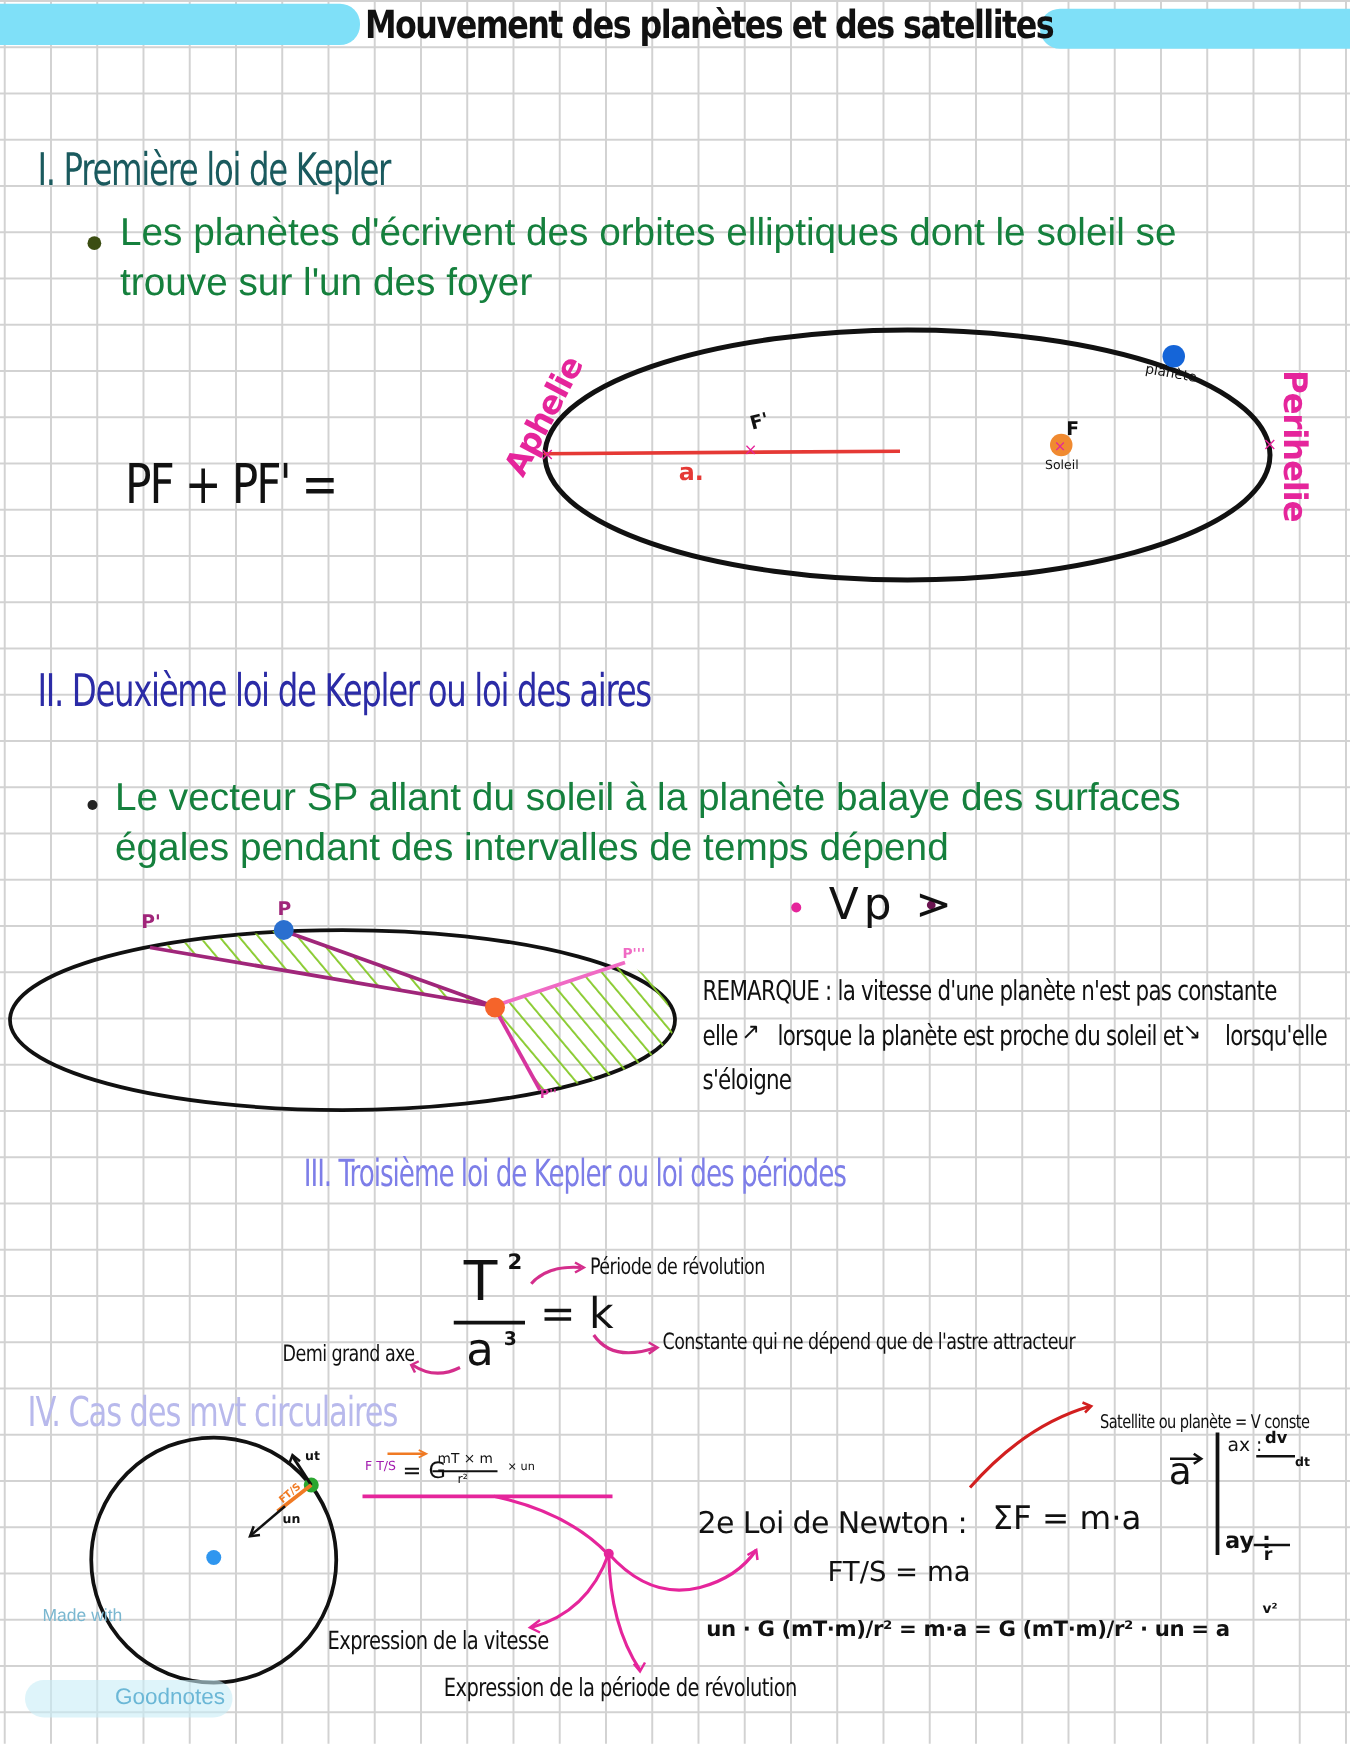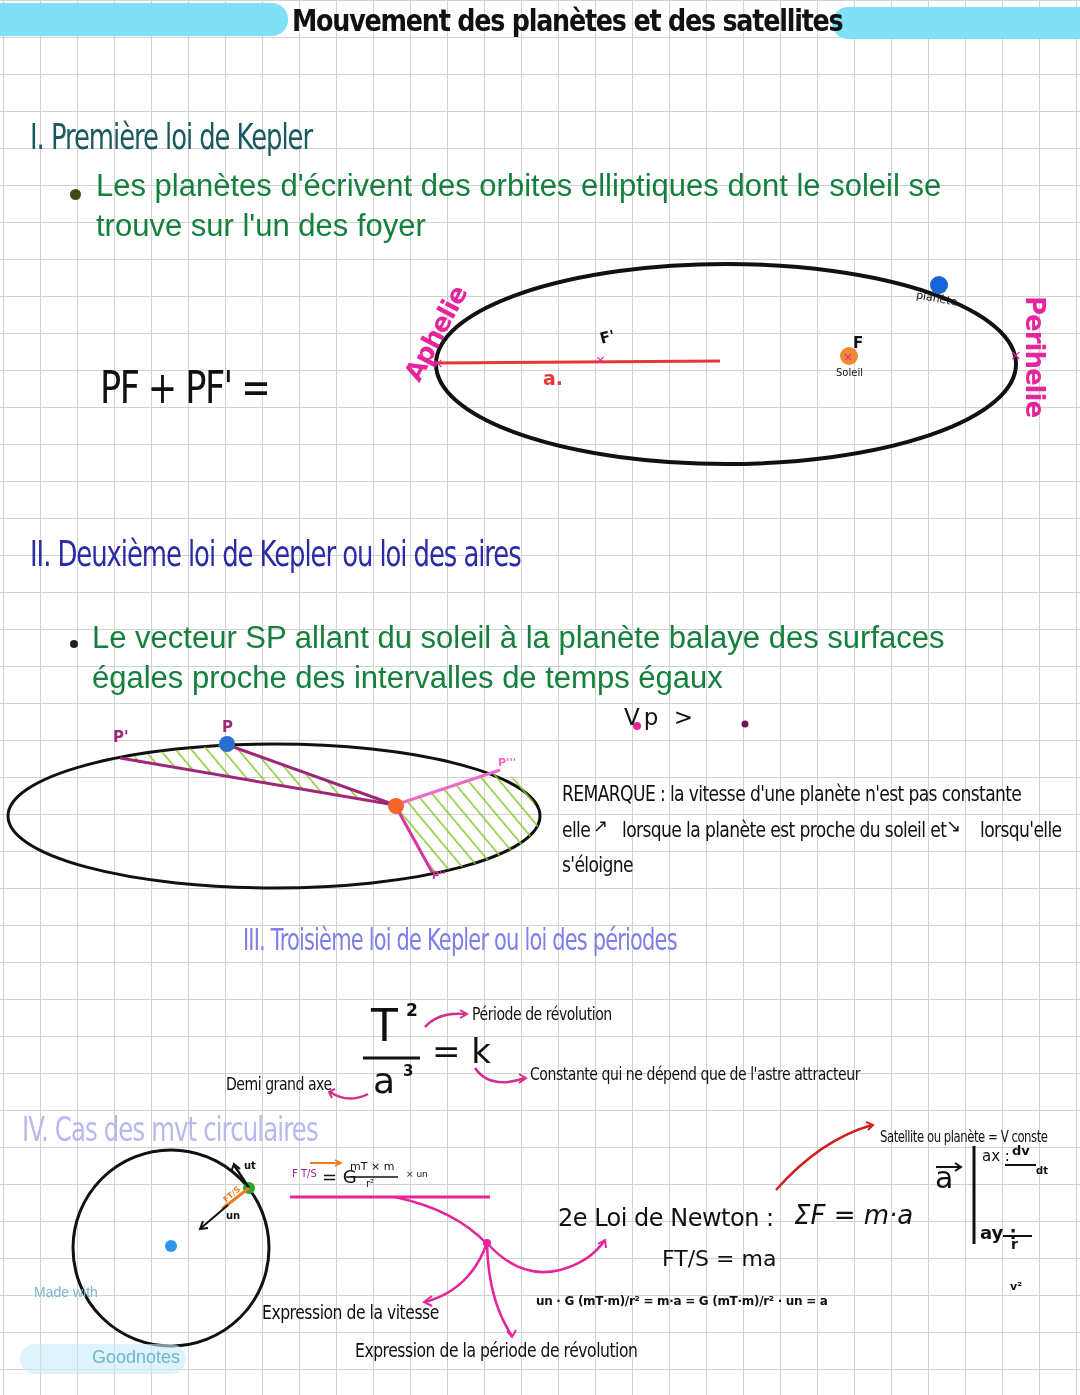--- a/index.html
+++ b/index.html
@@ -59,21 +59,21 @@
 <div class="abs hand" style="left:1050px;top:296px;color:#e5259b;font-size:26px;font-weight:bold;transform:rotate(90deg);transform-origin:left top;letter-spacing:-1px;">Perihelie</div>
 <div class="abs hand" style="left:916px;top:292px;font-size:11px;transform:rotate(10deg);color:#111;">planète</div>
 <div class="abs hand" style="left:836px;top:367px;font-size:10px;color:#111;">Soleil</div>
 <div class="abs hand" style="left:853px;top:334px;font-size:15px;font-weight:bold;color:#111;">F</div>
 <div class="abs hand" style="left:600px;top:328px;font-size:15px;font-weight:bold;color:#111;transform:rotate(-15deg);">F'</div>
 <div class="abs hand" style="left:543px;top:367px;font-size:19px;font-weight:bold;color:#e53935;">a.</div>
 
 <div class="abs h2 hand" style="left:30px;top:533px;">II. Deuxième loi de Kepler ou loi des aires</div>
 <div class="abs bullet" style="left:70px;top:640px;background:#222;width:8px;height:8px;"></div>
 <div class="abs body-text" style="left:92px;top:618px;white-space:nowrap;">Le vecteur SP allant du soleil à la planète balaye des surfaces</div>
-<div class="abs body-text" style="left:92px;top:658px;white-space:nowrap;">égales proche des intervalles de temps égaux</div>
+<div class="abs body-text" style="left:92px;top:658px;white-space:nowrap;">égales pendant des intervalles de temps dépend</div>
 
 <svg width="1080" height="1395">
   <defs>
     <pattern id="hatch" width="12" height="12" patternUnits="userSpaceOnUse" patternTransform="rotate(-40)">
       <line x1="0" y1="0" x2="0" y2="12" stroke="#86c92a" stroke-width="3"></line>
     </pattern>
   </defs>
   <ellipse cx="274" cy="816" rx="266" ry="72" fill="none" stroke="#111" stroke-width="3"></ellipse>
   <polygon points="120,758 225,744 395,805" fill="url(#hatch)"></polygon>
   <path d="M395,805 L500,770 Q540,790 538,826 Q520,860 432,872 Z" fill="url(#hatch)"></path>
@@ -83,21 +83,21 @@
   <line x1="395" y1="805" x2="432" y2="872" stroke="#d6359e" stroke-width="3"></line>
   <circle cx="227" cy="744" r="8" fill="#2a6fcf"></circle>
   <circle cx="396" cy="806" r="8" fill="#f5642a"></circle>
   <circle cx="637" cy="726" r="4" fill="#e5259b"></circle>
   <circle cx="745" cy="724" r="3.5" fill="#6a1450"></circle>
 </svg>
 <div class="abs hand" style="left:222px;top:718px;color:#a0267a;font-size:15px;font-weight:bold;">P</div>
 <div class="abs hand" style="left:113px;top:728px;color:#a0267a;font-size:15px;font-weight:bold;">P'</div>
 <div class="abs hand" style="left:432px;top:870px;color:#d6359e;font-size:10px;font-weight:bold;">P''</div>
 <div class="abs hand" style="left:498px;top:756px;color:#f06ac4;font-size:11px;font-weight:bold;">P'''</div>
-<div class="abs hand" style="left:624px;top:704px;font-size:23px;letter-spacing:4px;">Vp &gt;</div>
+<div class="abs hand" style="left:663px;top:704px;font-size:35px;letter-spacing:4px;">Vp &gt;</div>
 
 <div class="abs note hand" style="left:562px;top:781px;">REMARQUE : la vitesse d'une planète n'est pas constante</div>
 <div class="abs note hand" style="left:562px;top:817px;">elle</div>
 <div class="abs hand" style="left:593px;top:815px;font-size:18px;">↗</div>
 <div class="abs note hand" style="left:622px;top:817px;">lorsque la planète est proche du soleil et</div>
 <div class="abs hand" style="left:946px;top:815px;font-size:18px;">↘</div>
 <div class="abs note hand" style="left:980px;top:817px;">lorsqu'elle</div>
 <div class="abs note hand" style="left:562px;top:852px;">s'éloigne</div>
 
 <div class="abs h3 hand" style="left:243px;top:922px;">III. Troisième loi de Kepler ou loi des périodes</div>
@@ -157,23 +157,23 @@
 <div class="abs hand" style="left:292px;top:1168px;font-size:10px;color:#a21caf;">F T/S</div>
 <div class="abs hand" style="left:322px;top:1166px;font-size:18px;">= G</div>
 <div class="abs hand" style="left:350px;top:1160px;font-size:11px;">mT × m</div>
 <div class="abs hand" style="left:366px;top:1178px;font-size:10px;">r²</div>
 <div class="abs hand" style="left:406px;top:1169px;font-size:9px;">× un</div>
 
 <div class="abs small-note hand" style="left:262px;top:1300px;font-size:20px;">Expression de la vitesse</div>
 <div class="abs small-note hand" style="left:355px;top:1338px;font-size:20px;">Expression de la période de révolution</div>
 
 <div class="abs hand" style="left:558px;top:1204px;font-size:24px;letter-spacing:-0.5px;white-space:nowrap;">2e Loi de Newton :</div>
-<div class="abs hand" style="left:794px;top:1200px;font-size:26px;white-space:nowrap;font-style:italic;">ΣF = m·a</div>
+<div class="abs hand" style="left:794px;top:1200px;font-size:26px;white-space:nowrap;">ΣF = m·a</div>
 <div class="abs hand" style="left:662px;top:1246px;font-size:22px;white-space:nowrap;">FT/S = ma</div>
-<div class="abs hand" style="left:536px;top:1294px;font-size:12px;font-weight:bold;white-space:nowrap;letter-spacing:-0.3px;">un · G (mT·m)/r² = m·a = G (mT·m)/r² · un = a</div>
+<div class="abs hand" style="left:565px;top:1294px;font-size:17px;font-weight:bold;white-space:nowrap;letter-spacing:-0.3px;">un · G (mT·m)/r² = m·a = G (mT·m)/r² · un = a</div>
 
 <div class="abs small-note hand" style="left:880px;top:1128px;font-size:15px;">Satellite ou planète = V conste</div>
 <div class="abs hand" style="left:935px;top:1160px;font-size:30px;">a</div>
 <div class="abs hand" style="left:982px;top:1147px;font-size:15px;font-weight:normal;">ax :</div>
 <div class="abs hand" style="left:1012px;top:1143px;font-size:13px;font-weight:bold;">dv</div>
 <div class="abs hand" style="left:1036px;top:1165px;font-size:10px;font-weight:bold;">dt</div>
 <div class="abs hand" style="left:980px;top:1222px;font-size:18px;font-weight:bold;">ay :</div>
 <div class="abs hand" style="left:1010px;top:1280px;font-size:11px;font-weight:bold;">v²</div>
 <div class="abs hand" style="left:1011px;top:1236px;font-size:14px;font-weight:bold;">r</div>
 

